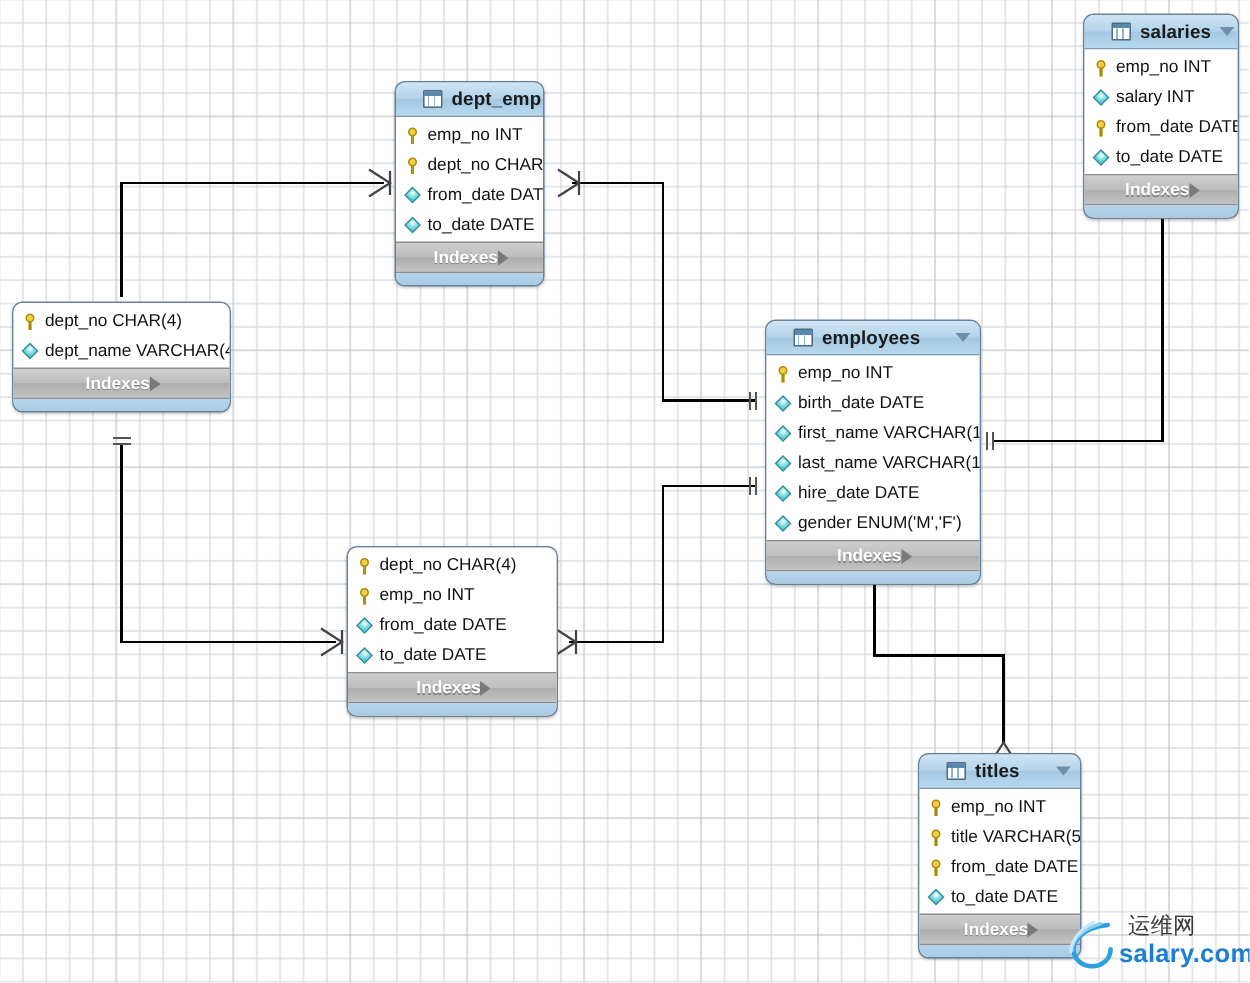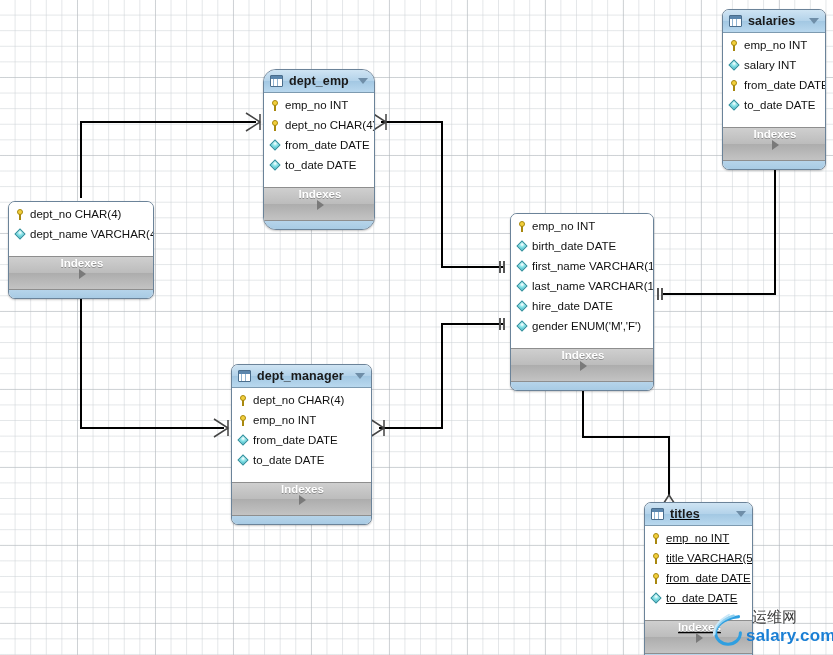--- a/index.html
+++ b/index.html
@@ -24,21 +24,21 @@
     background:#ffffff;
     border:1px solid #6b8399;
     border-radius:7px;
     box-sizing:border-box;
     box-shadow:0 1px 2px rgba(0,0,0,.22);
     overflow:hidden;
   }
   .tbl-head{
     height:22px;
     display:flex;align-items:center;
-    padding:0 6px 0 6px;
+    padding:0 6px 0 18px;
     background:linear-gradient(to bottom,#cfe4f3 0%,#b4d3ea 48%,#a3c8e3 52%,#b9d8ee 100%);
     border-bottom:1px solid #7d9ab0;
   }
   .tbl-icon{
     width:13px;height:12px;flex:none;margin-right:6px;
     border:1px solid #4a6d8c;border-radius:1px;
     background:
       linear-gradient(to bottom,#5b86ad 0 3px, #ffffff 3px 100%);
     position:relative;box-sizing:border-box;
   }
@@ -49,21 +49,21 @@
   }
   .tbl-title{
     flex:1 1 auto;font-size:12.5px;font-weight:bold;color:#1a1a1a;
     letter-spacing:.1px;white-space:nowrap;
   }
   .caret{
     width:0;height:0;flex:none;margin-left:6px;
     border-left:5px solid transparent;border-right:5px solid transparent;
     border-top:6px solid #6f8ea8;
   }
-  .cols{padding:2px 0 12px 0;background:#fff;}
+  .cols{padding:2px 0 1px 0;background:#fff;}
   .col{
     height:20px;display:flex;align-items:center;
     padding-left:6px;font-size:11.5px;color:#111;white-space:nowrap;
   }
   .ic{width:11px;height:13px;flex:none;margin-right:4px;position:relative;}
   
   .ic.key::before{
     content:"";position:absolute;left:2px;top:1px;width:6px;height:6px;
     border-radius:50%;background:#f2cf3c;border:1px solid #a8880f;box-sizing:border-box;
   }
@@ -73,24 +73,24 @@
     box-sizing:border-box;
   }
   
   .ic.dia::before{
     content:"";position:absolute;left:1px;top:2.5px;width:8px;height:8px;
     background:radial-gradient(circle at 35% 32%,#ffffff 0%,#8fe6ea 42%,#36b5c4 100%);
     border:1px solid #2d8e9c;box-sizing:border-box;
     transform:rotate(45deg);
   }
   .idx{
-    height:19px;display:flex;align-items:center;justify-content:space-between;
-    padding:0 5px 13px 7px;
+    height:19px;display:flex;align-items:center;justify-content:center;
+    padding:0 5px 0 7px;
     background:linear-gradient(to bottom,#cfcfcf 0%,#bcbcbc 50%,#adadad 51%,#c3c3c3 100%);
-    border-top:1px solid #8e8e8e;border-bottom:1px solid #8e8e8e;flex-direction:column;
+    border-top:1px solid #8e8e8e;border-bottom:1px solid #8e8e8e;
   }
   .idx-label{font-size:11.5px;font-weight:bold;color:#ffffff;text-shadow:0 1px 0 rgba(0,0,0,.28);}
   .idx-arrow{width:0;height:0;border-top:5px solid transparent;border-bottom:5px solid transparent;border-left:7px solid #7a7a7a;}
   .foot{height:8px;background:linear-gradient(to bottom,#b6d4ea,#a8cbe4);}
 
   
   .wm{position:absolute;left:710px;top:608px;width:120px;height:44px;}
   .wm .swoosh{position:absolute;left:0;top:2px;width:38px;height:38px;}
   .wm .cn{position:absolute;left:42px;top:0px;font-size:15px;color:#3a3a3a;
     font-family:Liberation Sans, sans-serif;white-space:nowrap;}
@@ -142,21 +142,21 @@
 
       <path d="M370,419 L384,428 L370,437 M384,420 L384,436"></path>
 
       <path d="M766,131 L775,145 L784,131 M767,131 L783,131"></path>
 
       <path d="M660,509 L669,495 L678,509 M661,509 L677,509"></path>
     </g>
   </svg>
 
   <div id="tables-layer">
-      <div class="tbl" style="left: 263px; top: 69px; width: 112px; border-radius: 13px;">
+      <div class="tbl" style="left: 263px; top: 54px; width: 100px;">
         <div class="tbl-head">
           <span class="tbl-icon"></span>
           <span class="tbl-title">dept_emp</span>
           <span class="caret"></span>
         </div>
         <div class="cols">
           <div class="col">
             <span class="ic key"></span>
             <span>emp_no INT</span>
           </div>
@@ -190,20 +190,25 @@
             <span>dept_name VARCHAR(40)</span>
           </div>
         </div>
         <div class="idx">
           <span class="idx-label">Indexes</span>
           <span class="idx-arrow"></span>
         </div>
         <div class="foot"></div>
       </div>
       <div class="tbl" style="left: 510px; top: 213px; width: 144px;">
+        <div class="tbl-head">
+          <span class="tbl-icon"></span>
+          <span class="tbl-title">employees</span>
+          <span class="caret"></span>
+        </div>
         <div class="cols">
           <div class="col">
             <span class="ic key"></span>
             <span>emp_no INT</span>
           </div>
           <div class="col">
             <span class="ic dia"></span>
             <span>birth_date DATE</span>
           </div>
           <div class="col">
@@ -253,25 +258,20 @@
             <span>to_date DATE</span>
           </div>
         </div>
         <div class="idx">
           <span class="idx-label">Indexes</span>
           <span class="idx-arrow"></span>
         </div>
         <div class="foot"></div>
       </div>
       <div class="tbl" style="left: 231px; top: 364px; width: 141px;">
-        <div class="tbl-head">
-          <span class="tbl-icon"></span>
-          <span class="tbl-title">dept_manager</span>
-          <span class="caret"></span>
-        </div>
         <div class="cols">
           <div class="col">
             <span class="ic key"></span>
             <span>dept_no CHAR(4)</span>
           </div>
           <div class="col">
             <span class="ic key"></span>
             <span>emp_no INT</span>
           </div>
           <div class="col">
@@ -282,21 +282,21 @@
             <span class="ic dia"></span>
             <span>to_date DATE</span>
           </div>
         </div>
         <div class="idx">
           <span class="idx-label">Indexes</span>
           <span class="idx-arrow"></span>
         </div>
         <div class="foot"></div>
       </div>
-      <div class="tbl" style="left: 644px; top: 502px; width: 109px; text-decoration: underline;">
+      <div class="tbl" style="left: 612px; top: 502px; width: 109px;">
         <div class="tbl-head">
           <span class="tbl-icon"></span>
           <span class="tbl-title">titles</span>
           <span class="caret"></span>
         </div>
         <div class="cols">
           <div class="col">
             <span class="ic key"></span>
             <span>emp_no INT</span>
           </div>

